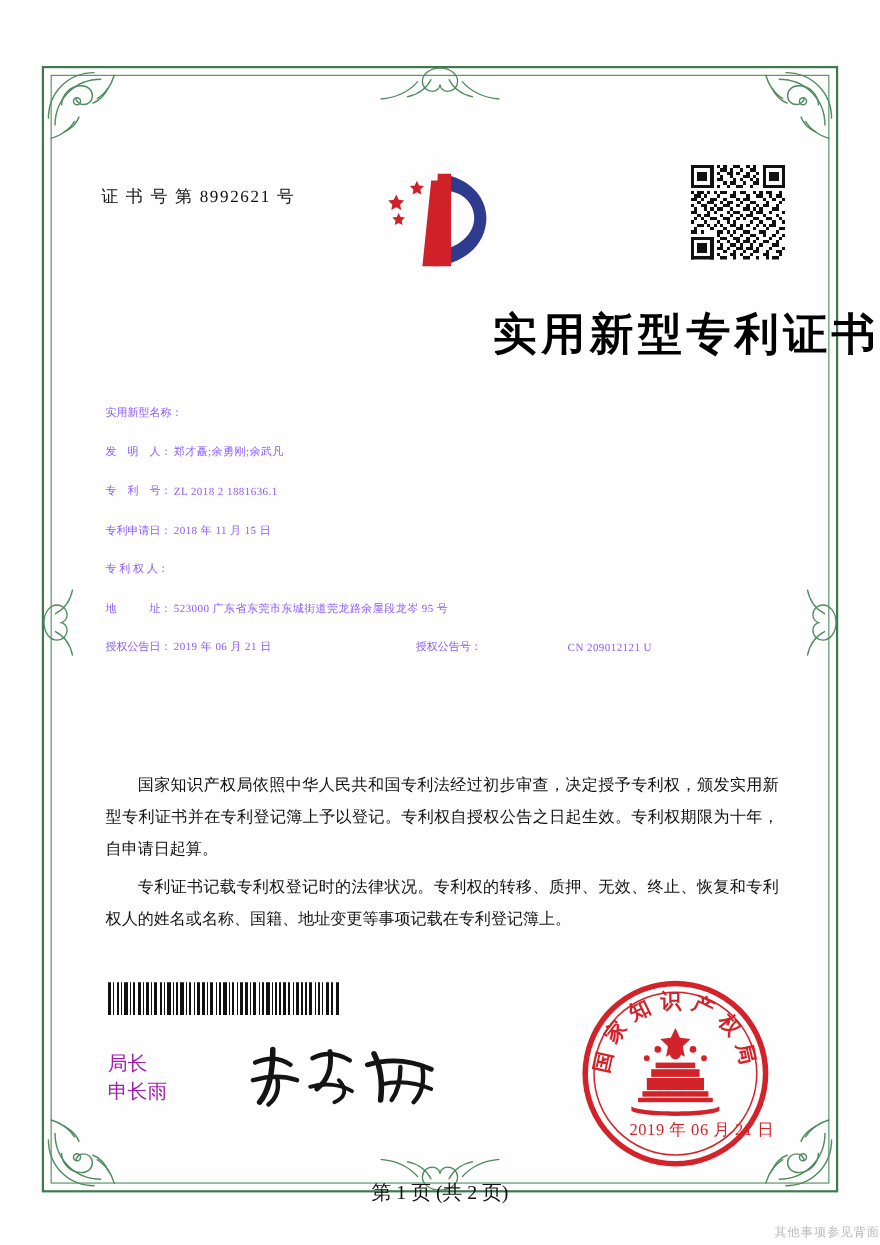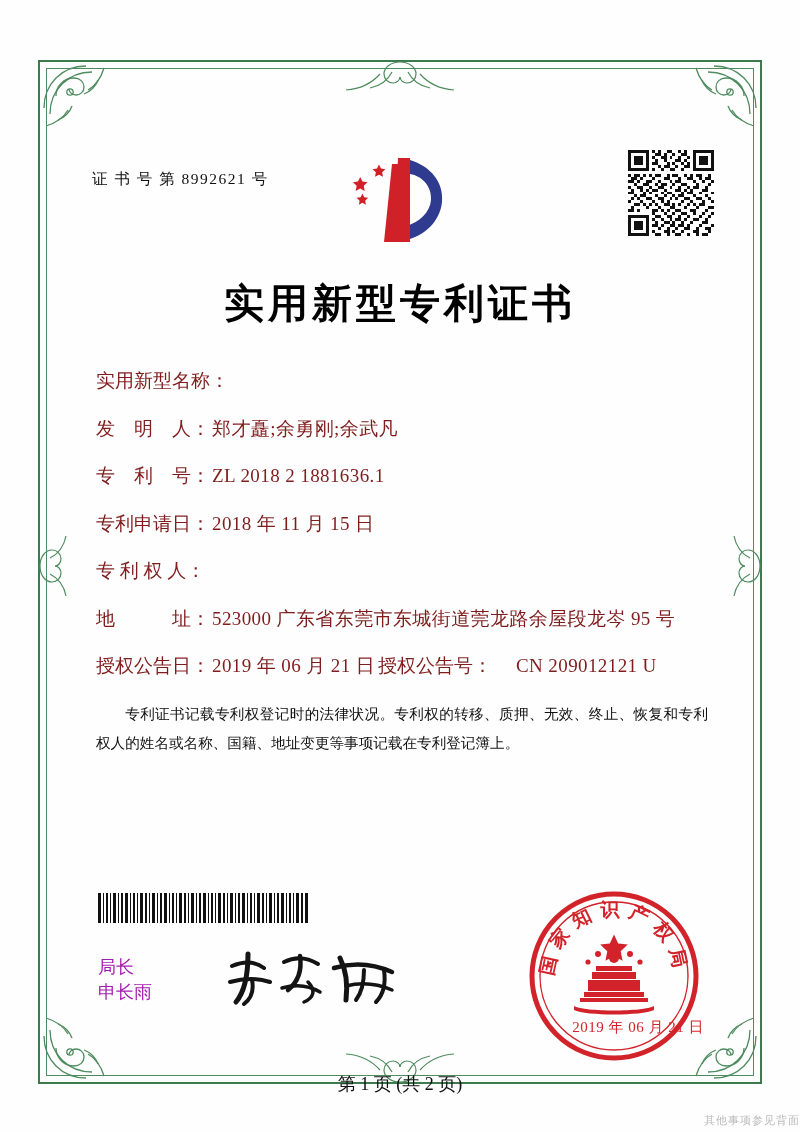--- a/index.html
+++ b/index.html
@@ -82,41 +82,41 @@
     top: 150px;
     width: 86px;
     height: 86px;
   }
 
   .main-title {
     position: absolute;
     left: 0;
     right: 0;
     top: 276px;
-    text-align: center;
+    text-align: right;
     font-size: 40px;
     font-weight: bold;
     letter-spacing: 4px;
     color: #000;
     font-family: "DejaVu Serif", "Liberation Serif", serif;
   }
 
   
   .fields {
     position: absolute;
     left: 96px;
     top: 368px;
     right: 92px;
   }
   .field-row {
     display: flex;
-    align-items: center;
+    align-items: flex-end;
     margin-bottom: 21.5px;
-    font-size: 19px;
-    color: #7f1d1d;
+    font-size: 10px;
+    color: #8b5cf6;
   }
   .field-label {
     white-space: pre;
     flex: none;
   }
   .field-colon { flex: none; }
   .field-value {
     margin-left: 2px;
     letter-spacing: 0.4px;
   }
@@ -568,20 +568,21 @@
     <div class="field-row inline-two">
       <span class="field-label">授权公告日</span>
       <span class="field-colon">：</span>
       <span class="field-value">2019 年 06 月 21 日</span>
       <span class="field-second-label"><span>授权公告号</span><span>：</span></span>
       <span class="field-second-value">CN 209012121 U</span>
     </div>
   </div>
 
   <div class="paragraphs">
+    <p>国家知识产权局依照中华人民共和国专利法经过初步审查，决定授予专利权，颁发实用新型专利证书并在专利登记簿上予以登记。专利权自授权公告之日起生效。专利权期限为十年，自申请日起算。</p>
     <p>专利证书记载专利权登记时的法律状况。专利权的转移、质押、无效、终止、恢复和专利权人的姓名或名称、国籍、地址变更等事项记载在专利登记簿上。</p>
   </div>
 
   <svg class="barcode" viewBox="0 0 212 30" shape-rendering="crispEdges">
     <rect width="212" height="30" fill="#ffffff"></rect>
     <g fill="#111111">
       <rect x="0" y="0" width="3" height="30"></rect>
         <rect x="5" y="0" width="1" height="30"></rect>
       <rect x="8" y="0" width="2" height="30"></rect>
         <rect x="12" y="0" width="1" height="30"></rect>

